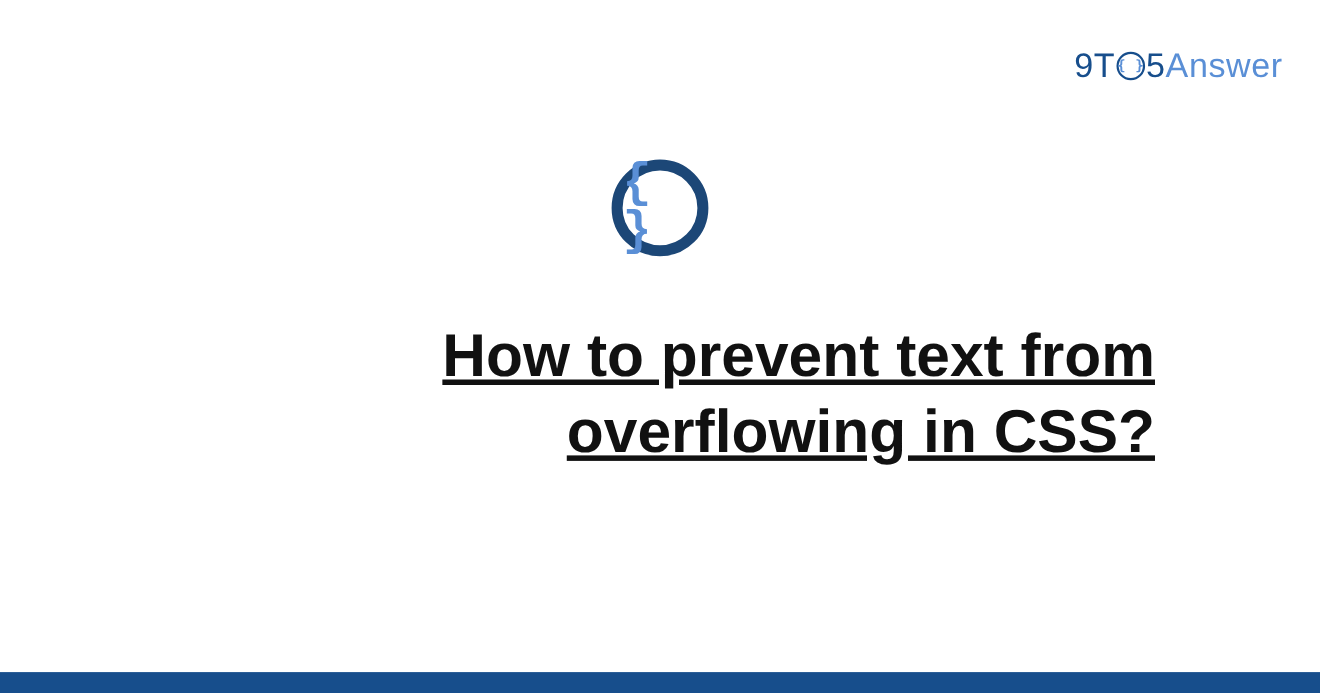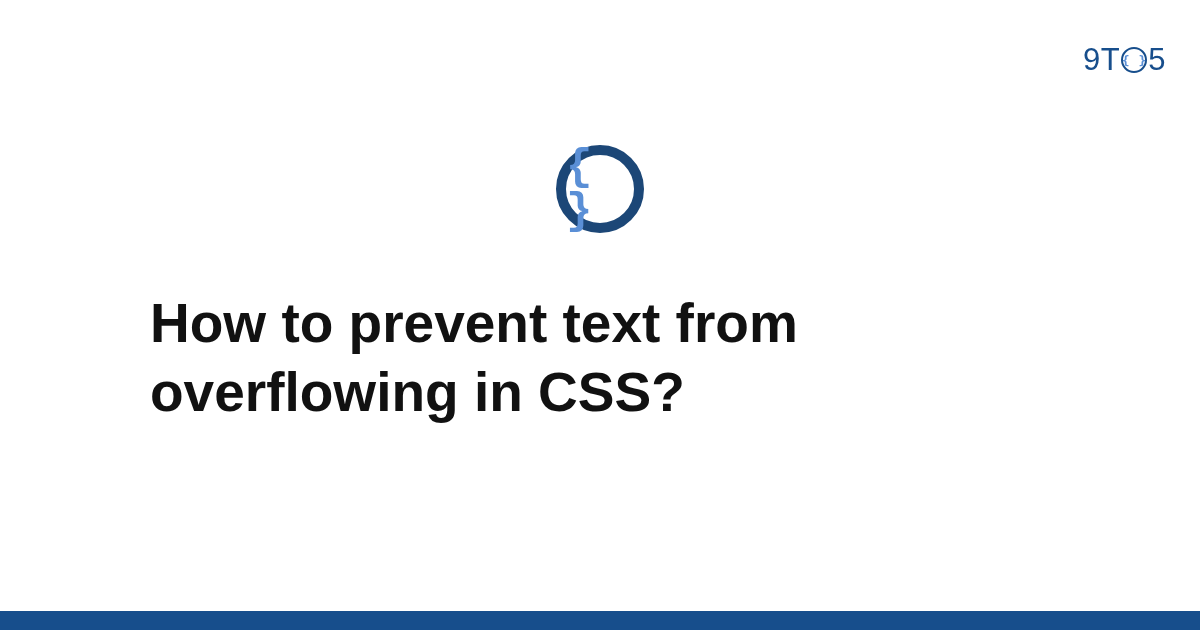--- a/index.html
+++ b/index.html
@@ -89,43 +89,45 @@
       font-size: 44px;
       font-weight: 700;
       color: #5a8fd6;
       line-height: 1;
       letter-spacing: -2px;
     }
     .title {
       font-size: 55px;
       font-weight: 700;
       color: #111111;
-      text-align: left;
+      text-align: right;
       line-height: 1.25;
       max-width: 900px;
+      text-decoration: underline;
     }
     .bottom-bar {
       position: absolute;
       bottom: 0;
       left: 0;
       width: 1200px;
       height: 19px;
       background: #174e8c;
     }
   </style>
 </head>
 <body>
 
 <div class="logo">
   <span class="logo-9t">9T</span>
   <span class="logo-o-wrap">
     <span class="logo-o-circle"></span>
     <span class="logo-o-braces">{ }</span>
   </span>
   <span class="logo-5">5</span>
+  <span class="logo-answer">Answer</span>
 </div>
 
 <div class="center-content">
   <div class="badge-icon">
     <span class="badge-braces">{ }</span>
   </div>
   <h1 class="title">How to prevent text from overflowing in CSS?</h1>
 </div>
 
 <div class="bottom-bar"></div>

